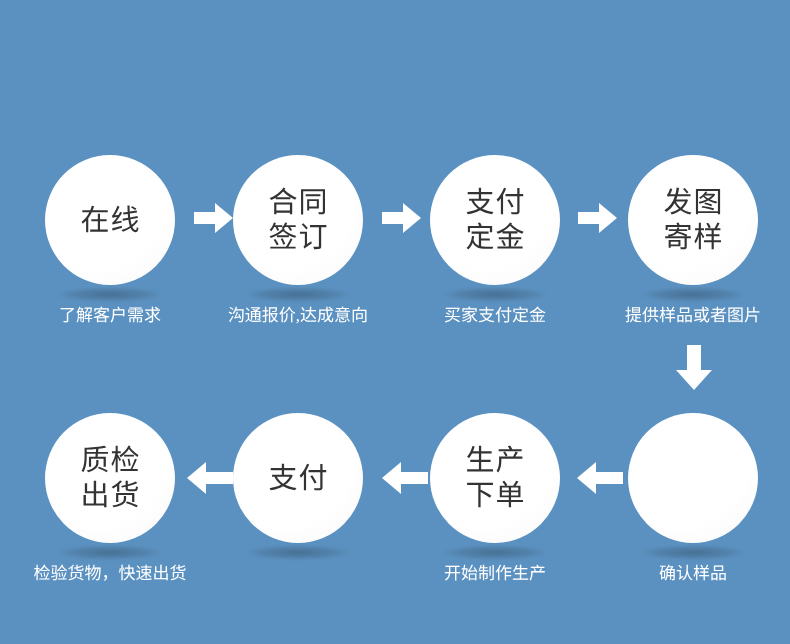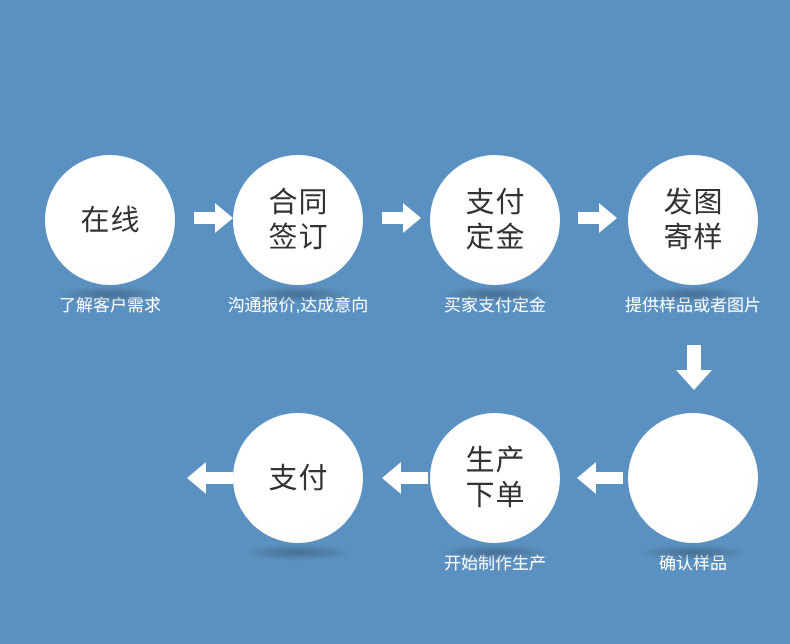--- a/index.html
+++ b/index.html
@@ -110,26 +110,26 @@
     line-height: 35px;
     color: #333333;
     letter-spacing: 1px;
     text-indent: 1px;
     white-space: nowrap;
     font-family: "DejaVu Sans", "Liberation Sans", sans-serif;
   }
 
   .caption {
     display: block;
-    margin-top: 10px;
+    margin-top: 20px;
     font-size: 17px;
     line-height: 22px;
     color: #ffffff;
     white-space: nowrap;
-    font-family: Liberation Sans, sans-serif;
+    font-family: Liberation Serif, serif;
   }
 
   
   .arrow {
     position: absolute;
     display: block;
   }
   .arrow-right-1 { left: 194px; top: 202px; }
   .arrow-right-2 { left: 382px; top: 202px; }
   .arrow-right-3 { left: 578px; top: 202px; }
@@ -202,20 +202,30 @@
   <svg class="arrow arrow-right-3" width="40" height="32" viewBox="0 0 40 32" aria-hidden="true">
     <polygon fill="#ffffff" points="0,10 21,10 21,1 39,16 21,31 21,22 0,22"></polygon>
   </svg>
 
   <svg class="arrow arrow-down-1" width="38" height="46" viewBox="0 0 38 46" aria-hidden="true">
     <polygon fill="#ffffff" points="12,0 26,0 26,25 37,25 19,45 1,25 12,25"></polygon>
   </svg>
 
   <div class="row" id="row-2">
 
+    <div class="step step-1">
+      <div class="circle-wrap">
+        <div class="circle">
+          <span class="circle-line">质检</span>
+          <span class="circle-line">出货</span>
+        </div>
+        <div class="circle-shadow"></div>
+      </div>
+      <span class="caption">检验货物，快速出货</span>
+    </div>
 
     <div class="step step-2">
       <div class="circle-wrap">
         <div class="circle">
           <span class="circle-line">支付</span>
         </div>
         <div class="circle-shadow"></div>
       </div>
     </div>
 

